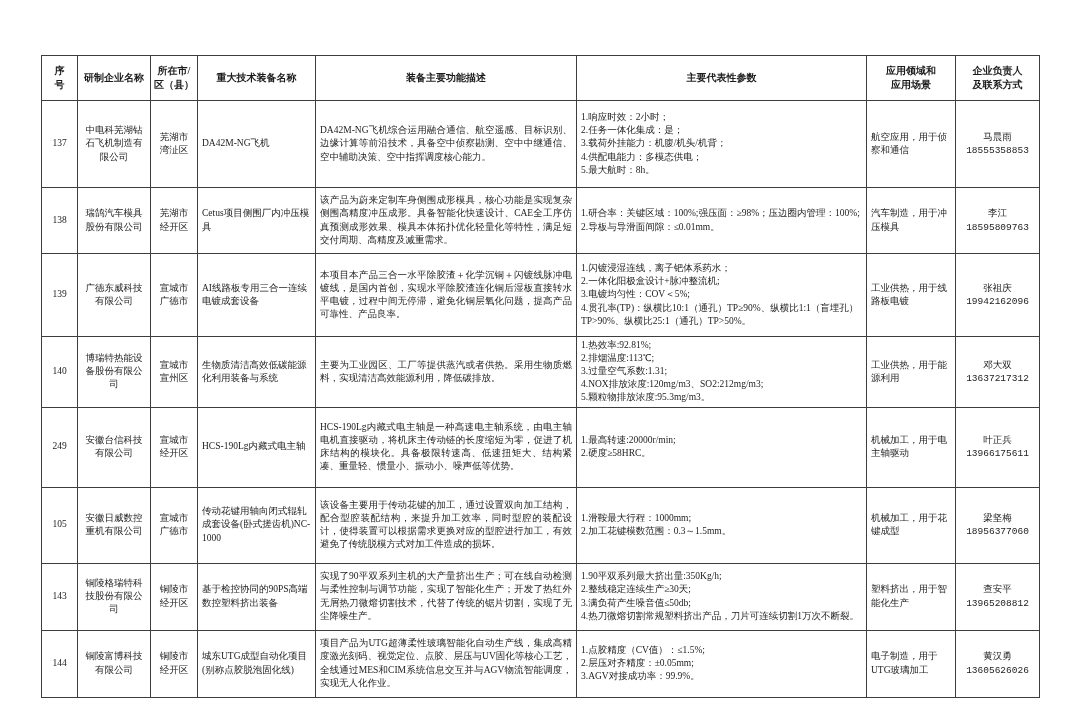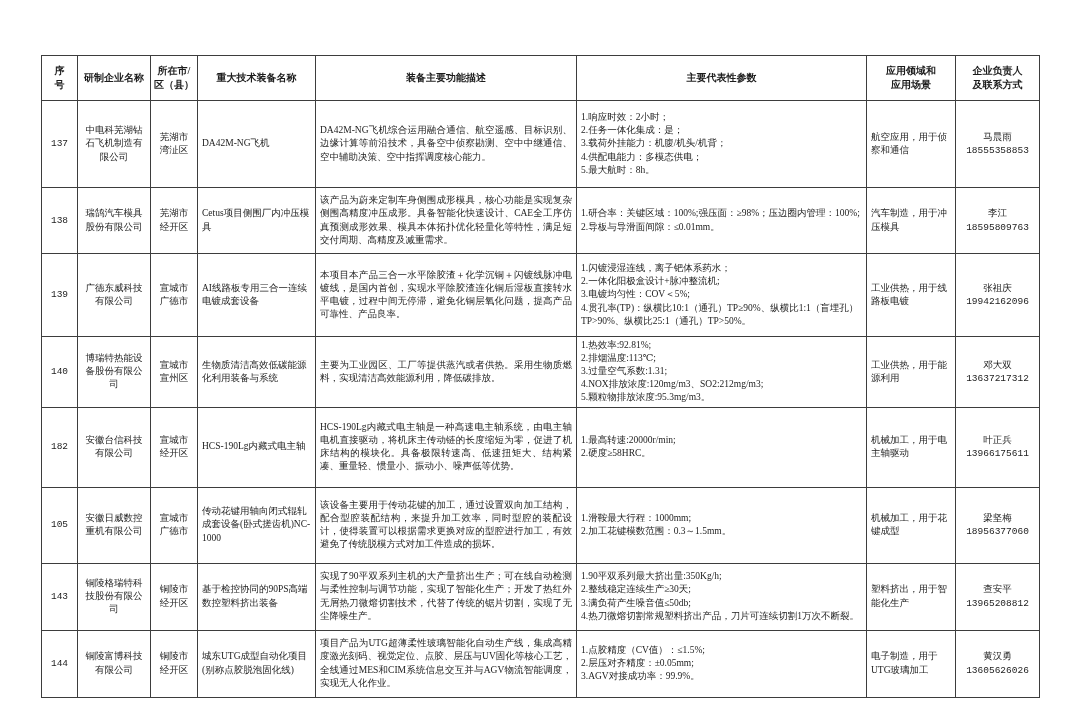--- a/index.html
+++ b/index.html
@@ -26,26 +26,26 @@
   }
   thead tr{height:45px;}
   tbody tr:nth-child(1){height:87px;}
   tbody tr:nth-child(2){height:66px;}
   tbody tr:nth-child(3){height:83px;}
   tbody tr:nth-child(4){height:70px;}
   tbody tr:nth-child(5){height:80px;}
   tbody tr:nth-child(6){height:76px;}
   tbody tr:nth-child(7){height:67px;}
   tbody tr:nth-child(8){height:67px;}
-  td.c-no{text-align:center;font-family:Liberation Mono, monospace;}
+  td.c-no{text-align:center;}
   td.c-company{text-align:center;}
   td.c-loc{text-align:center;white-space:pre-line;}
   td.c-equip{text-align:left;margin-left:27px;}
   td.c-desc{text-align:justify;}
-  td.c-params{text-align:left;white-space:pre-line;}
+  td.c-params{text-align:left;white-space:pre-line;font-family:Liberation Serif, serif;}
   td.c-app{text-align:left;}
   td.c-contact{text-align:center;font-family:Liberation Mono, monospace;}
   .contact-name{display:block;}
   .contact-phone{display:block;}
 </style>
 </head>
 <body>
 
 <div class="page">
   <table class="doc">
@@ -138,21 +138,21 @@
 3.过量空气系数:1.31;
 4.NOX排放浓度:120mg/m3、SO2:212mg/m3;
 5.颗粒物排放浓度:95.3mg/m3。</td>
         <td class="c-app">工业供热，用于能源利用</td>
         <td class="c-contact">
           <span class="contact-name">邓大双</span>
           <span class="contact-phone">13637217312</span>
         </td>
       </tr>
       <tr>
-        <td class="c-no">182</td>
+        <td class="c-no">249</td>
         <td class="c-company">安徽台信科技有限公司</td>
         <td class="c-loc">宣城市
 经开区</td>
         <td class="c-equip">HCS-190Lg内藏式电主轴</td>
         <td class="c-desc">HCS-190Lg内藏式电主轴是一种高速电主轴系统，由电主轴电机直接驱动，将机床主传动链的长度缩短为零，促进了机床结构的模块化。具备极限转速高、低速扭矩大、结构紧凑、重量轻、惯量小、振动小、噪声低等优势。</td>
         <td class="c-params">1.最高转速:20000r/min;
 2.硬度≥58HRC。</td>
         <td class="c-app">机械加工，用于电主轴驱动</td>
         <td class="c-contact">
           <span class="contact-name">叶正兵</span>

